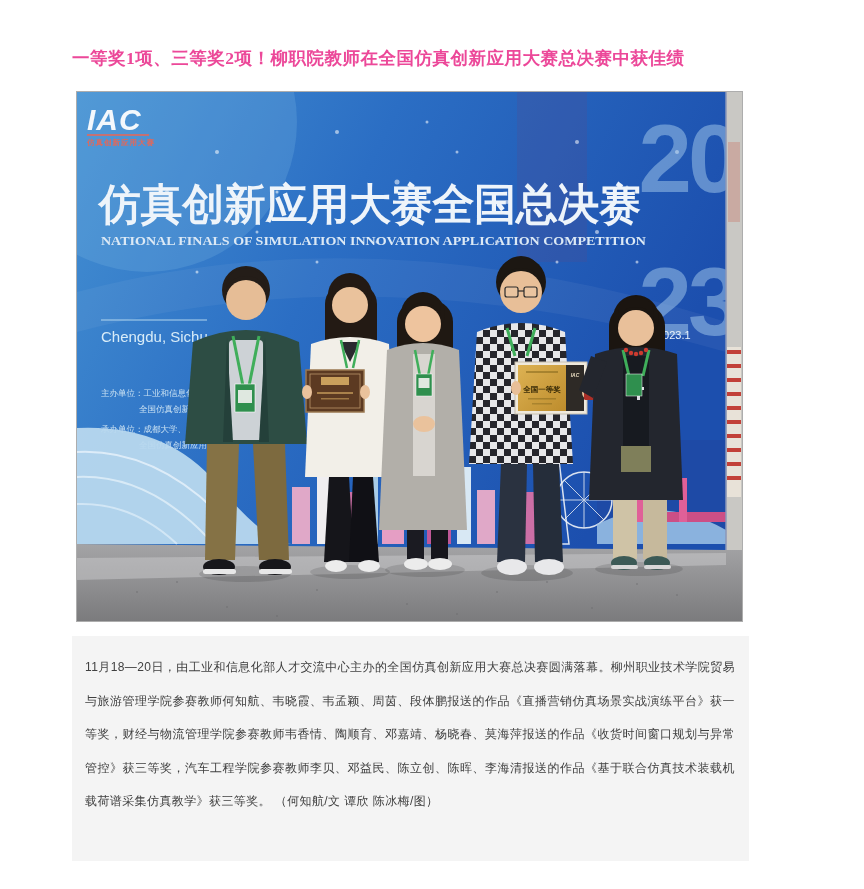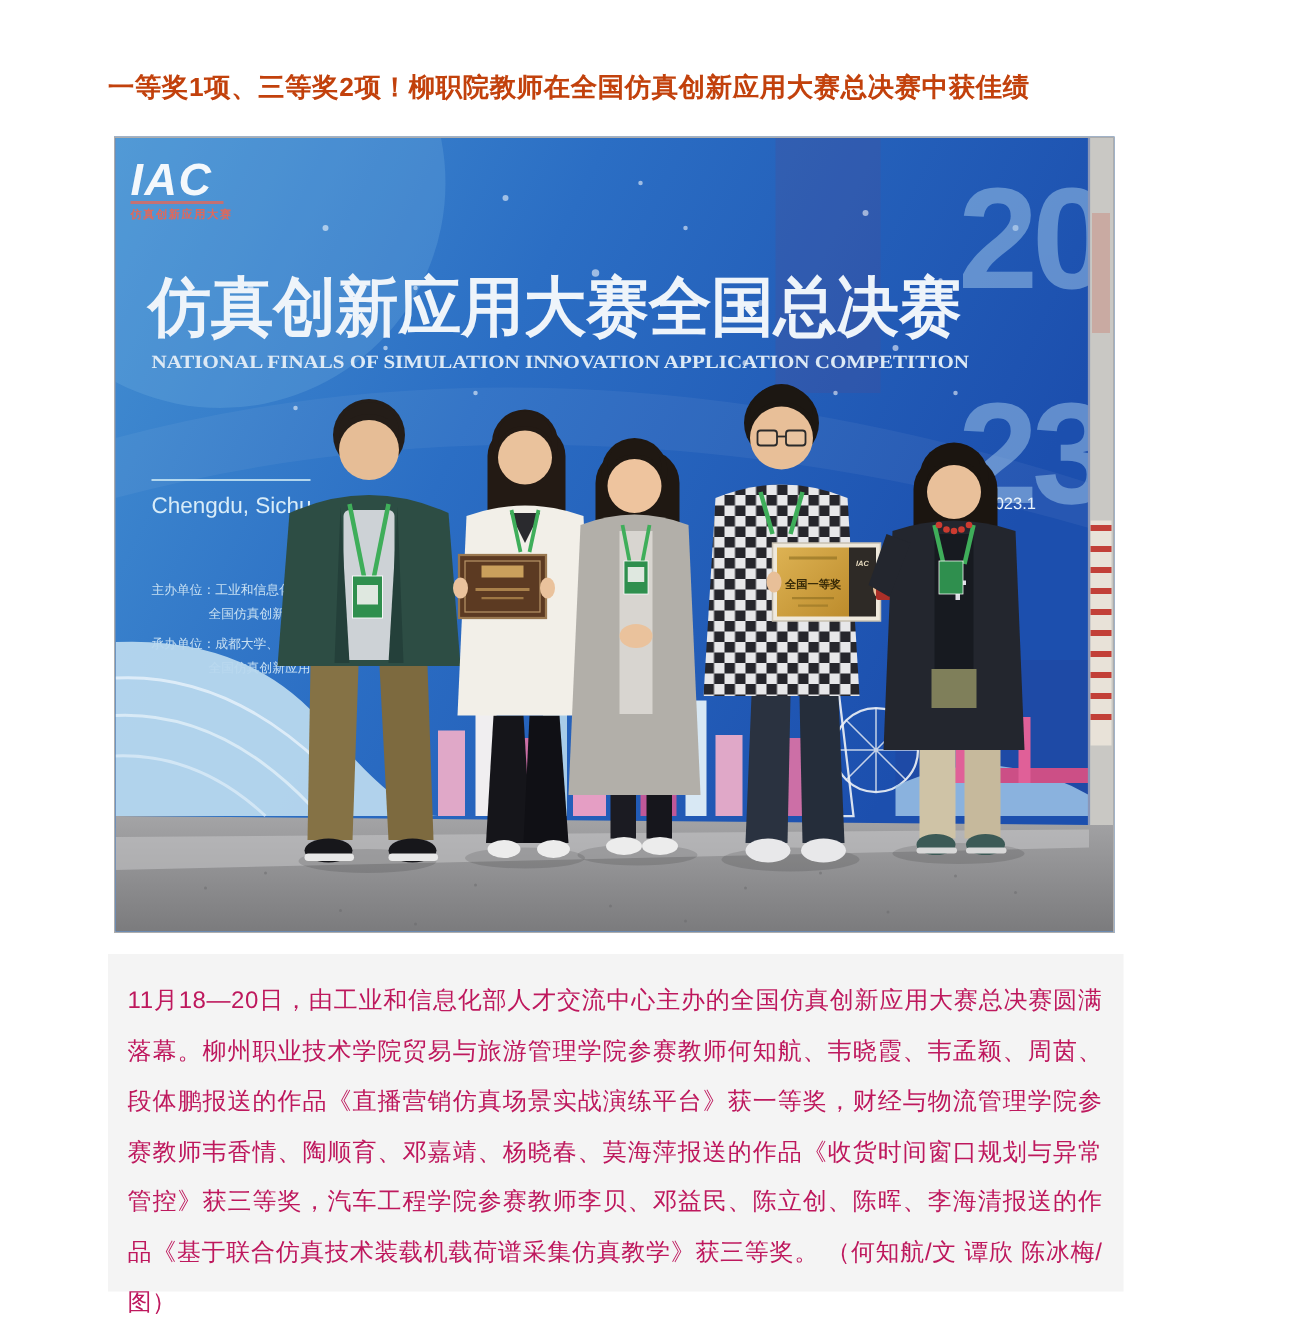--- a/index.html
+++ b/index.html
@@ -1,32 +1,32 @@
 <!DOCTYPE html>
 <html><head>
 <meta charset="utf-8">
 <style>
   html,body{margin:0;padding:0;background:#ffffff;}
   body{width:864px;height:889px;position:relative;overflow:hidden;
        font-family:"Liberation Sans","DejaVu Sans",sans-serif;}
   .page-title{
     position:absolute;left:72px;top:34px;width:740px;
-    font-size:17.5px;font-weight:bold;color:#c2410c;letter-spacing:0.5px;
+    font-size:17.5px;font-weight:bold;color:#ec4899;letter-spacing:0.5px;font-family:Liberation Serif, serif;
   }
   .photo-frame{
     position:absolute;left:76px;top:91px;width:665px;height:529px;
     border:1px solid #adadad;background:#2b6ec4;overflow:hidden;
   }
   .article-block{
     position:absolute;left:72px;top:636px;width:677px;height:225px;
     background:#f4f4f4;box-sizing:border-box;
     padding:15px 14px 10px 13px;
   }
   .article-block p{
-    margin:0;font-size:16px;line-height:33.5px;color:#be185d;
+    margin:0;font-size:12px;line-height:33.5px;color:#404040;
     text-align:justify;letter-spacing:0.4px;
   }
   svg text{font-family:"Liberation Sans","DejaVu Sans",sans-serif;}
   .serif{font-family:"Liberation Serif","DejaVu Serif",serif;}
 </style>
 </head>
 <body>
 
 <h1 class="page-title">一等奖1项、三等奖2项！柳职院教师在全国仿真创新应用大赛总决赛中获佳绩</h1>
 

